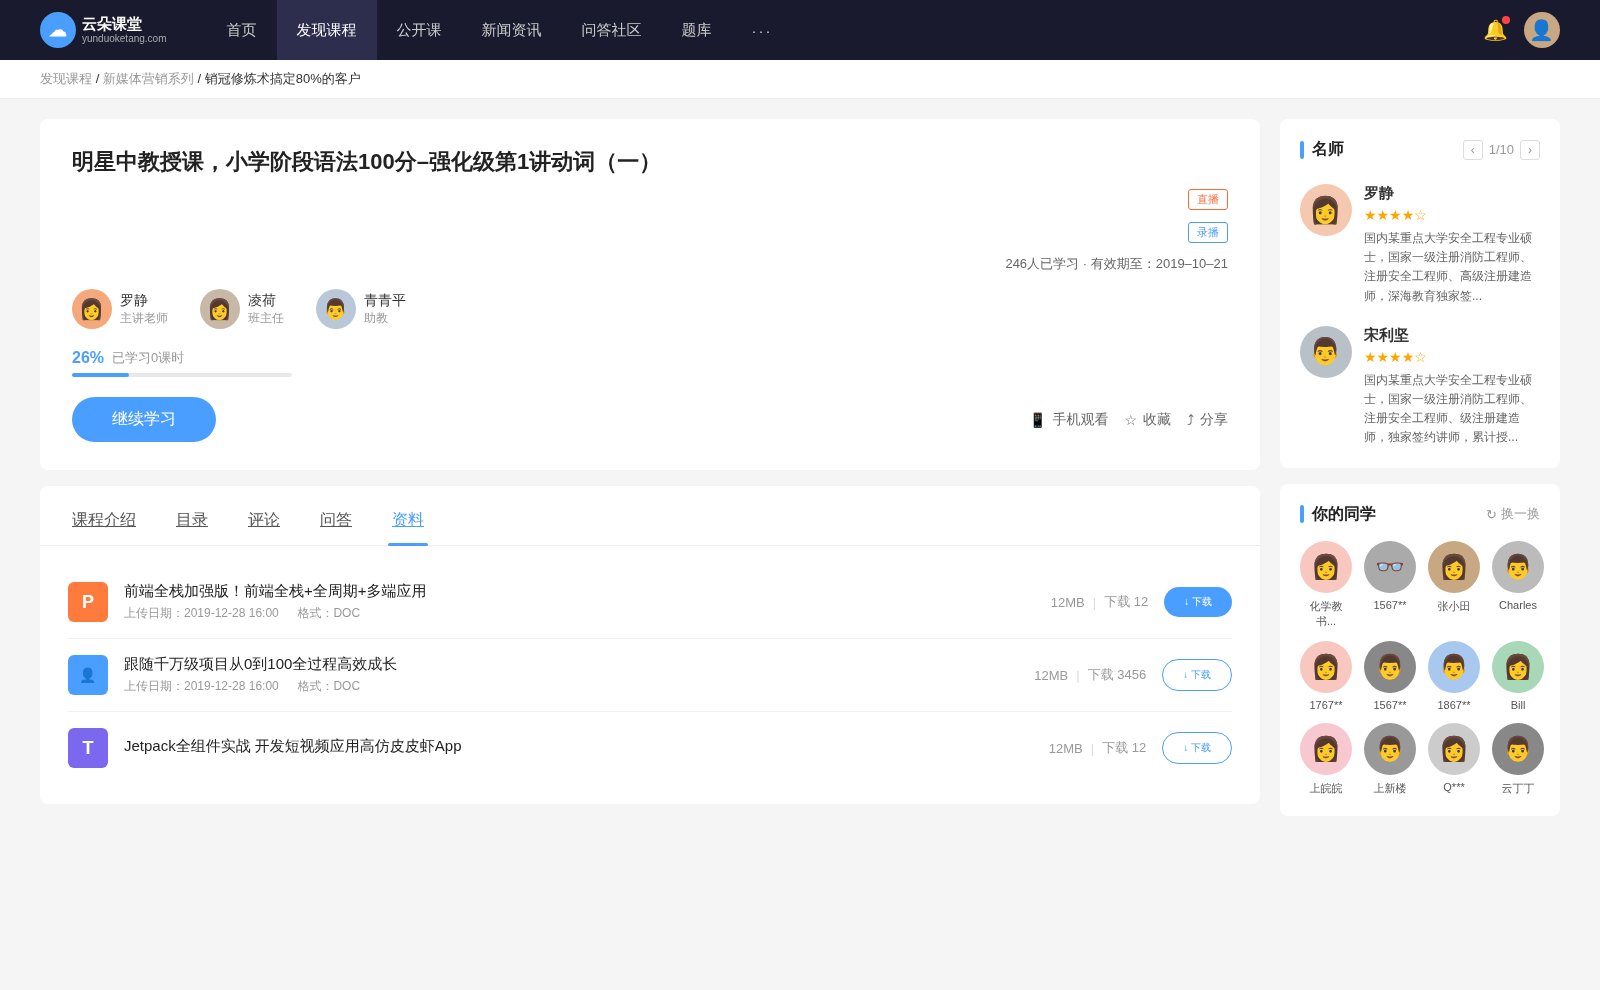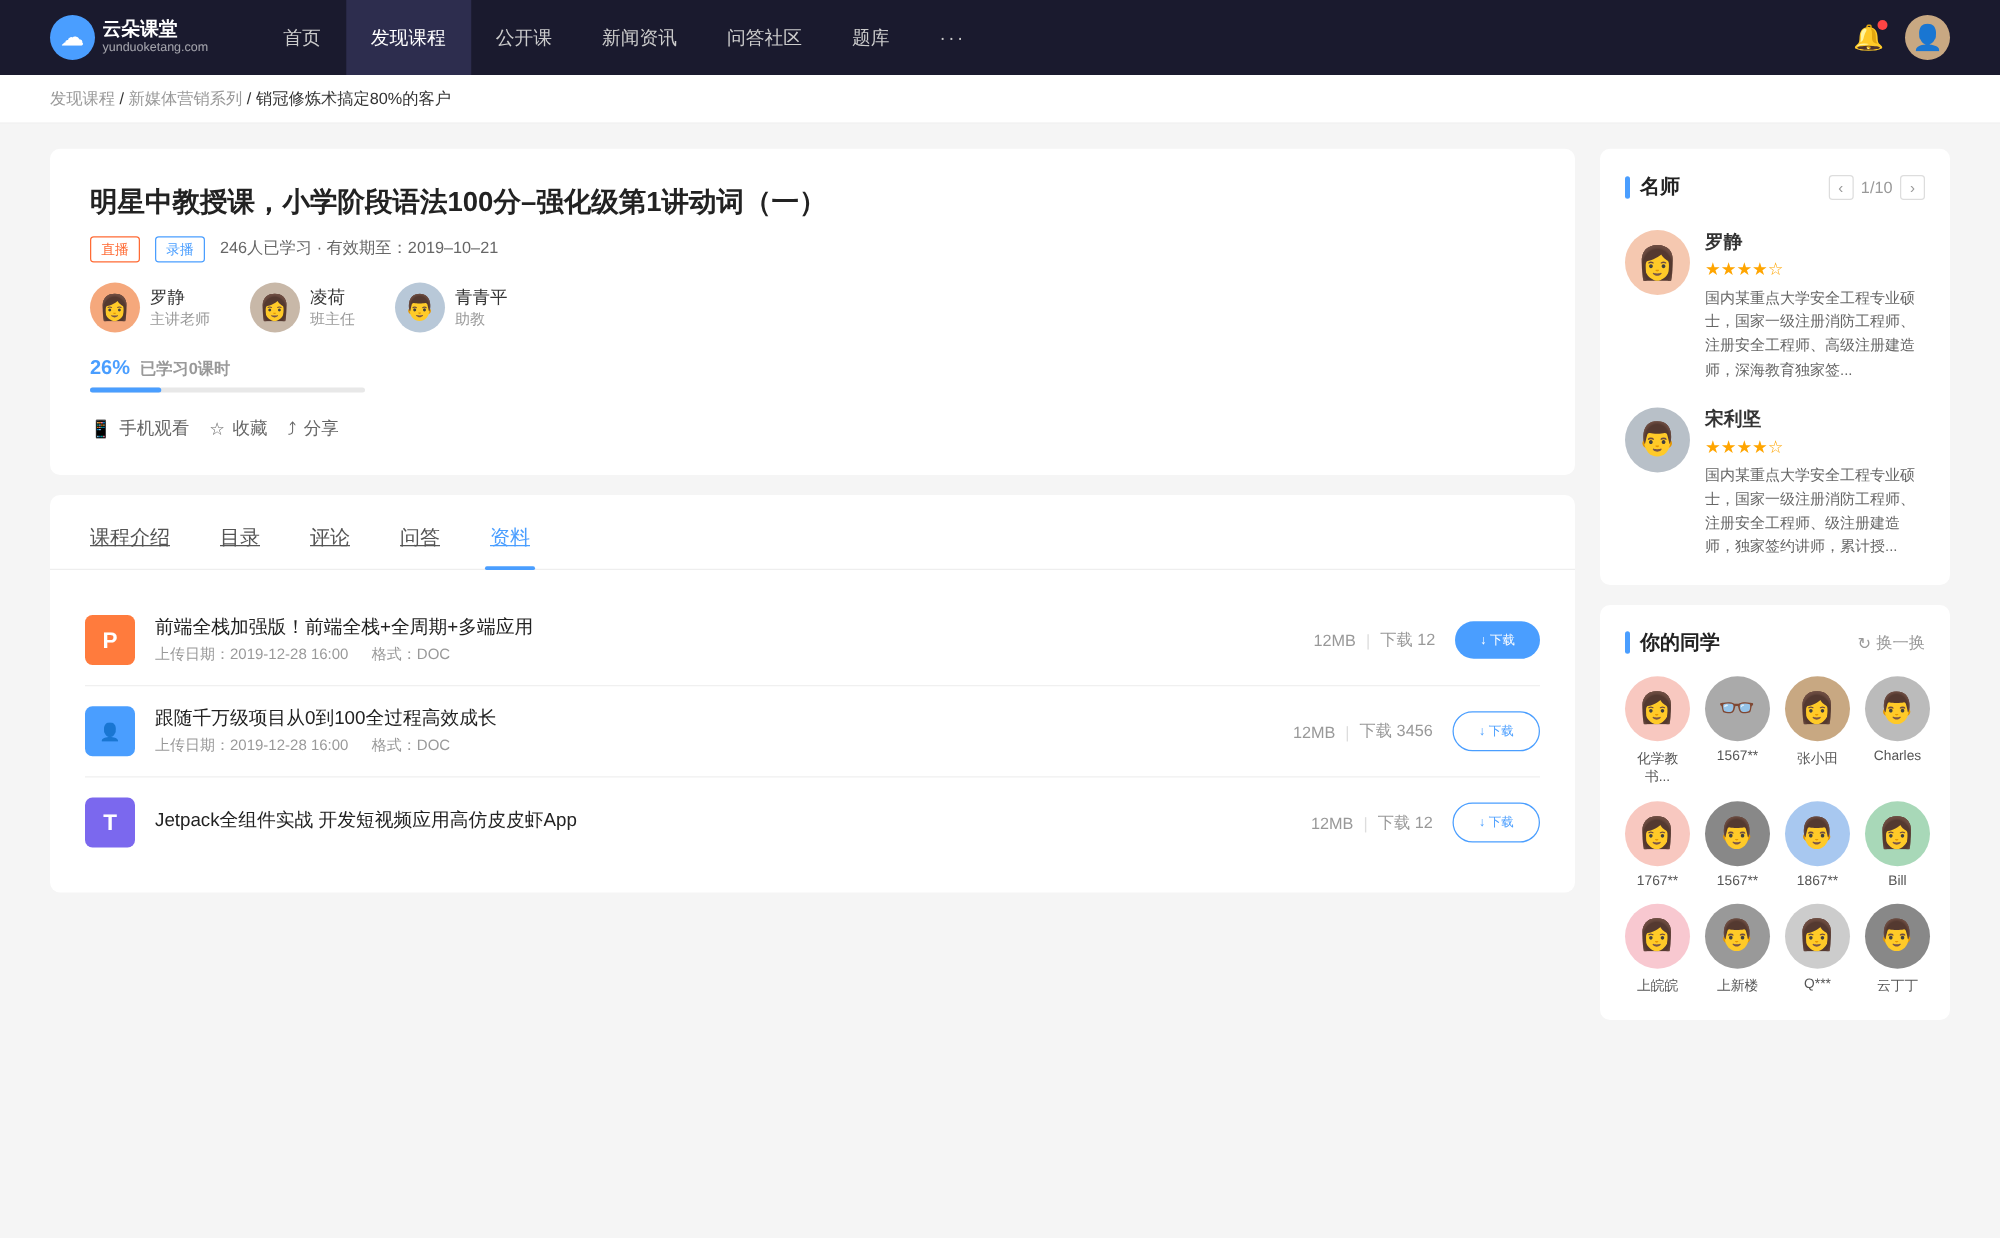--- a/index.html
+++ b/index.html
@@ -26,34 +26,34 @@
     .breadcrumb span { color: #333; }
 
     
     .main-layout { display: flex; padding: 20px 40px; gap: 20px; max-width: 1600px; }
     .content-area { flex: 1; display: flex; flex-direction: column; gap: 16px; }
     .sidebar { width: 280px; flex-shrink: 0; display: flex; flex-direction: column; gap: 16px; }
 
     
     .course-card { background: white; border-radius: 8px; padding: 28px 32px; }
     .course-title { font-size: 22px; font-weight: bold; color: #222; margin-bottom: 12px; }
-    .course-meta { display: flex; align-items: flex-start; gap: 12px; margin-bottom: 16px; }
+    .course-meta { display: flex; align-items: flex-end; gap: 12px; margin-bottom: 16px; flex-direction: column; }
     .badge { font-size: 11px; padding: 2px 8px; border-radius: 3px; border: 1px solid; }
     .badge-live { color: #ff6b35; border-color: #ff6b35; }
     .badge-record { color: #4a9eff; border-color: #4a9eff; }
     .course-info { color: #666; font-size: 13px; }
     .teachers { display: flex; gap: 32px; margin-bottom: 20px; }
     .teacher { display: flex; align-items: center; gap: 8px; }
     .teacher-avatar { width: 40px; height: 40px; border-radius: 50%; overflow: hidden; background: #ddd; }
     .teacher-info .name { font-size: 14px; font-weight: 500; }
     .teacher-info .role { font-size: 12px; color: #999; }
     .progress-section { margin-bottom: 20px; }
     .progress-label { display: flex; align-items: center; gap: 8px; margin-bottom: 6px; }
     .progress-pct { color: #4a9eff; font-weight: bold; font-size: 16px; }
-    .progress-text { color: #999; font-size: 13px; font-weight: bold; }
+    .progress-text { color: #999; font-size: 13px; }
     .progress-bar-bg { height: 4px; background: #e8e8e8; border-radius: 2px; width: 220px; }
     .progress-bar-fill { height: 4px; background: #4a9eff; border-radius: 2px; }
     .course-actions { display: flex; align-items: center; justify-content: space-between; }
     .btn-continue { background: #4a9eff; color: white; border: none; border-radius: 24px; padding: 12px 40px; font-size: 16px; cursor: pointer; }
     .action-buttons { display: flex; gap: 16px; }
     .action-btn { display: flex; align-items: center; gap: 6px; color: #666; cursor: pointer; font-size: 14px; border: none; background: none; padding: 0; }
 
     
     .tabs-card { background: white; border-radius: 8px; }
     .tabs-header { display: flex; gap: 32px; padding: 16px 28px 0; border-bottom: 1px solid #eee; }
@@ -189,20 +189,21 @@
       <div class="progress-section">
         <div class="progress-label">
           <span class="progress-pct">26%</span>
           <span class="progress-text">已学习0课时</span>
         </div>
         <div class="progress-bar-bg">
           <div class="progress-bar-fill" style="width:26%"></div>
         </div>
       </div>
       <div class="course-actions">
+        <button class="btn-continue">继续学习</button>
         <div class="action-buttons">
           <button class="action-btn">
             <span>📱</span>
             <span>手机观看</span>
           </button>
           <button class="action-btn">
             <span>☆</span>
             <span>收藏</span>
           </button>
           <button class="action-btn">

